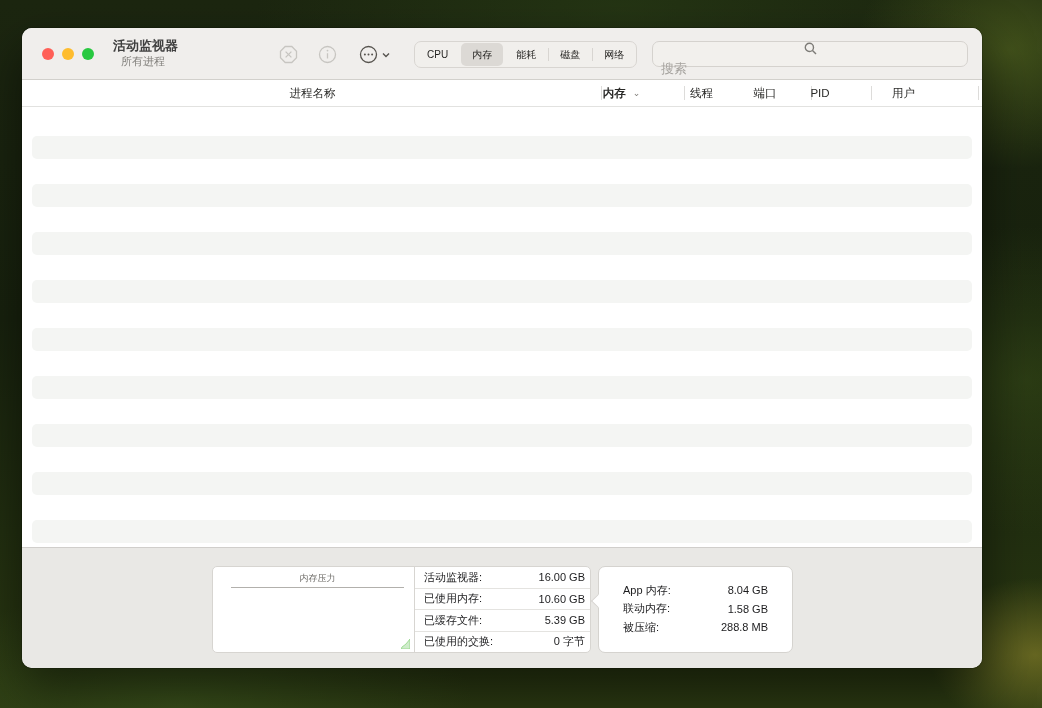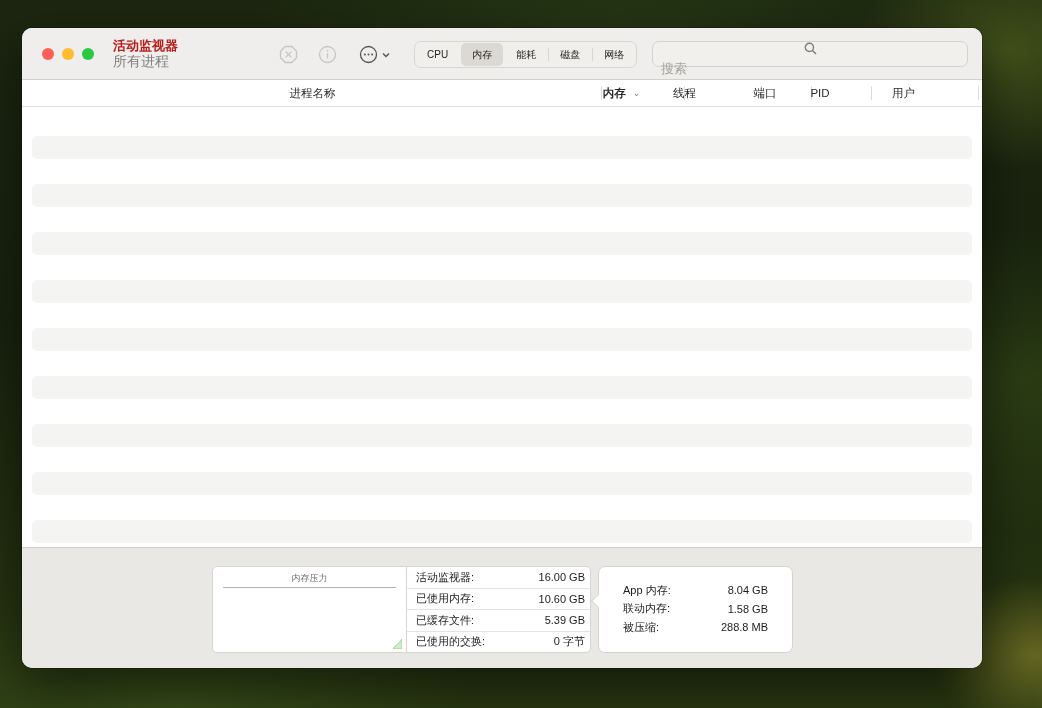--- a/index.html
+++ b/index.html
@@ -21,22 +21,22 @@
     box-shadow:0 22px 50px rgba(0,0,0,.5), 0 0 0 1px rgba(0,0,0,.15);
     overflow:hidden;
   }
   
   .titlebar { position:relative; height:52px; background:#f0eeec; border-bottom:1px solid #d2d0cc; }
   .light { position:absolute; top:20px; width:12px; height:12px; border-radius:50%; }
   .light.red    { left:20px; background:#ff5f57; }
   .light.yellow { left:40px; background:#febc2e; }
   .light.green  { left:60px; background:#28c840; }
   .titleblock { position:absolute; left:91px; top:9px; }
-  .titleblock .t { font-size:13px; font-weight:bold; color:#b91c1c; line-height:17px; }
-  .titleblock .s { font-size:14px; color:#817f7b; line-height:14px; }
+  .titleblock .t { font-size:13px; font-weight:bold; color:#404040; line-height:17px; }
+  .titleblock .s { font-size:11px; color:#817f7b; line-height:14px;margin-left:8px; }
   .tool-icon { position:absolute; top:17px; width:19px; height:19px; }
   .tool-icon svg { display:block; }
   .icon-quit { left:257px; }
   .icon-info { left:296px; }
   .icon-more { left:337px; }
   .icon-more-chevron { left:359px; top:22px; width:10px; height:10px; }
   .segmented {
     position:absolute; left:392px; top:13px; height:27px; display:flex; align-items:stretch;
     background:#f1efec; border:1px solid #d8d5d1; border-radius:7px; overflow:hidden;
   }
@@ -59,38 +59,38 @@
     border:none; outline:none; background:transparent; font-size:13px; color:#333;
     width:100%; font-family:inherit;
   }
   .search input::placeholder { color:#a5a29e; }
   
   .cols { position:relative; height:27px; background:#fff; border-bottom:1px solid #e2e2e0; font-size:11.5px; color:#2a2a28; }
   .col { position:absolute; top:0; height:26px; display:flex; align-items:center; justify-content:center; gap:7px; }
   .col-sep { position:absolute; top:6px; width:1px; height:14px; background:#dddcda; }
   .col-name    { left:0;    width:558px; padding-left:23px; }
   .col-mem     { left:558px; width:83px; font-weight:bold; }
-  .col-threads { left:624px; width:77px; }
+  .col-threads { left:641px; width:77px; }
   .col-ports   { left:718px; width:50px; }
   .col-pid     { left:768px; width:60px; }
   .col-user    { left:828px; width:107px; }
   .sort-chevron { font-size:9px; color:#7e7c78; font-weight:normal; line-height:1; }
   
   .tbody { position:relative; height:440px; background:#fff; }
   .stripe { position:absolute; left:10px; width:940px; height:23px; background:#f4f5f3; border-radius:5px; }
   
   .footer {
     position:relative; height:121px; background:#e9e8e5; border-top:1px solid #d0cecb;
     border-radius:0 0 10px 10px; font-size:11px; color:#1c1c1e;
   }
   .statsbox {
     position:absolute; left:190px; top:18px; width:379px; height:87px;
     background:#fff; border:1px solid #d7d5d1; border-radius:5px; display:flex;
   }
-  .pressure { position:relative; width:194px; border-right:1px solid #d7d5d1; }
+  .pressure { position:relative; width:194px; border-right:1px solid #d7d5d1;margin-left:8px; }
   .pressure-label { text-align:center; font-size:9px; color:#6f6d69; padding-top:5px; height:20px; }
   .pressure-line { position:absolute; left:10px; right:10px; top:20px; border-top:1px solid #b2b0ac; }
   .pressure-graph { position:absolute; right:4px; bottom:1px; }
   .stats-list { flex:1; display:flex; flex-direction:column; }
   .stat-row { flex:1; display:flex; align-items:center; justify-content:space-between; padding:0 5px 0 9px; }
   .stat-row:not(:last-child) { border-bottom:1px solid #e4e3e0; }
   .bubble {
     position:absolute; left:576px; top:18px; width:195px; height:87px;
     background:#fff; border:1px solid #d5d3cf; border-radius:7px; padding-top:14px;
   }

